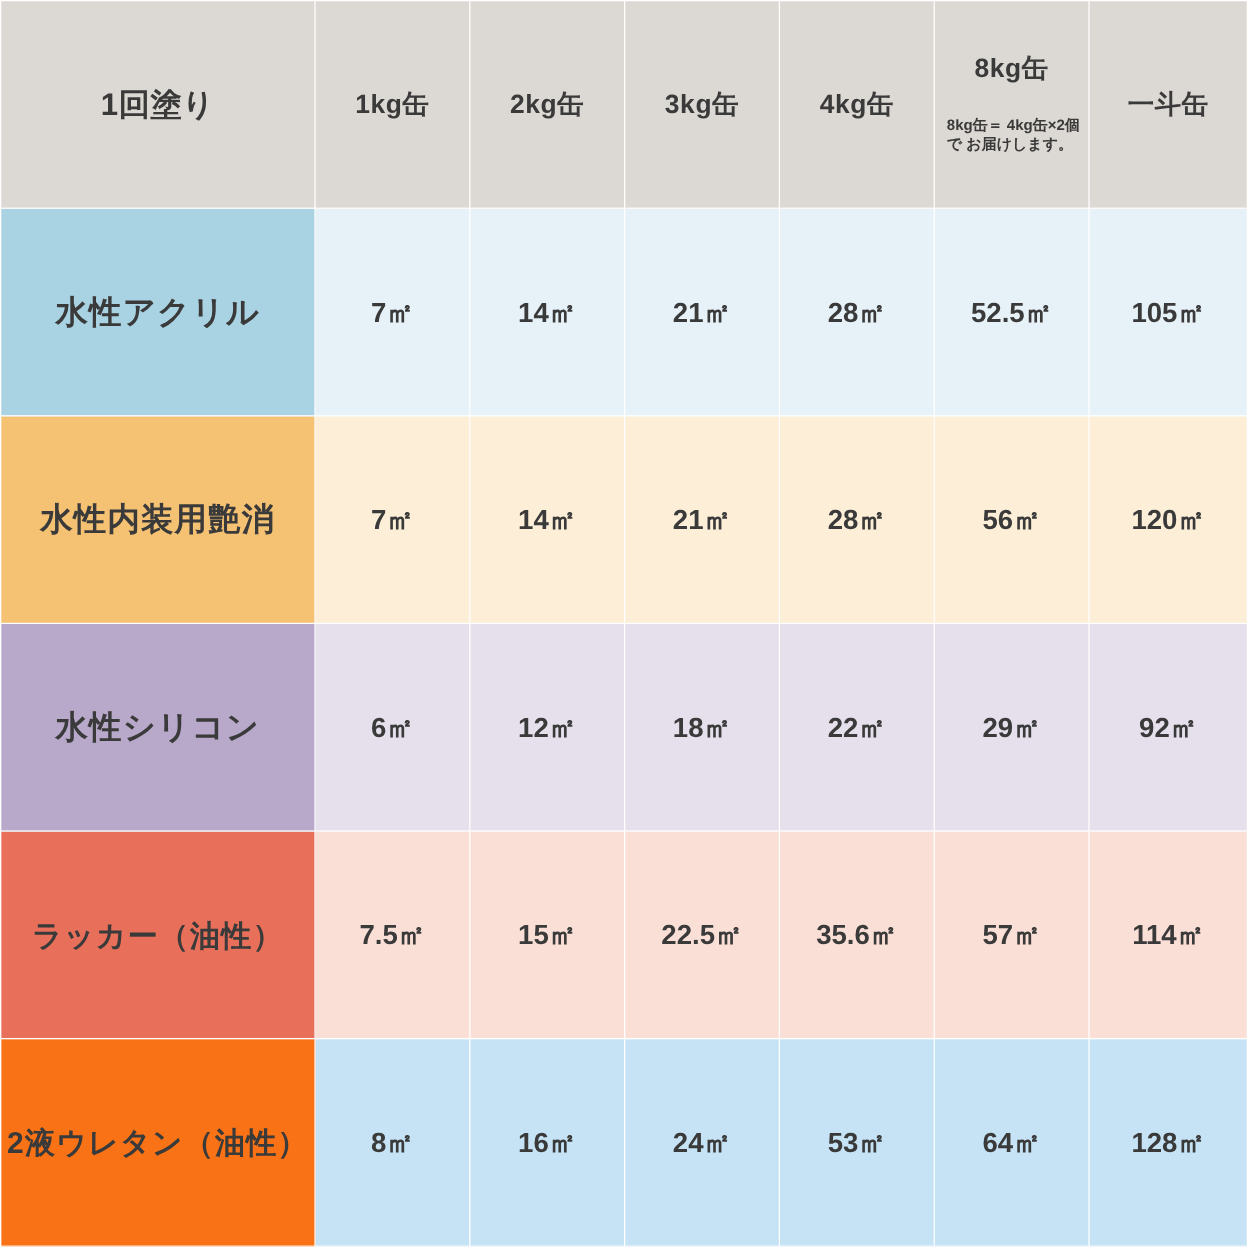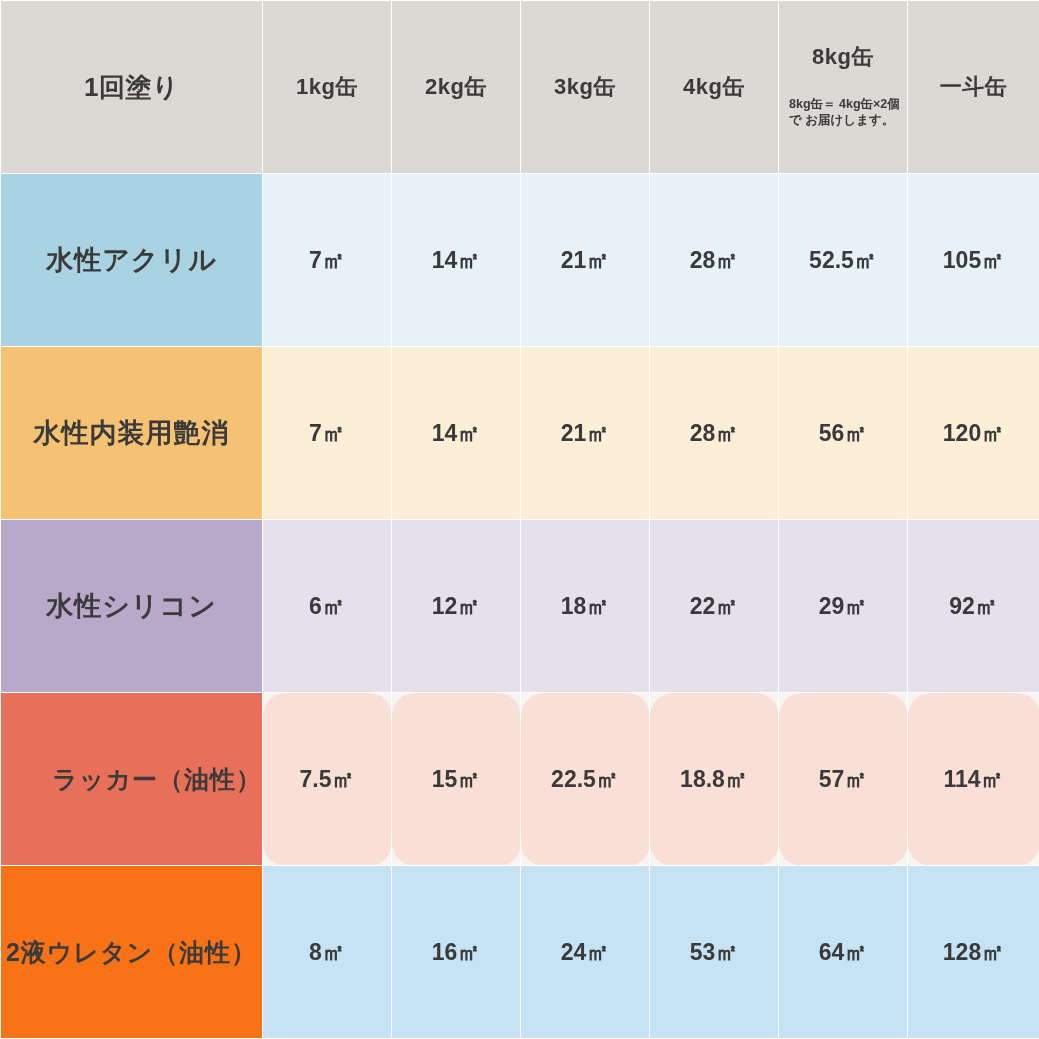--- a/index.html
+++ b/index.html
@@ -70,22 +70,22 @@
     font-size: 23px;
   }
 
   
   .r0 .row-label { background: #a9d3e2; }
   .r0 .val       { background: #e6f2f8; }
   .r1 .row-label { background: #f5c173; }
   .r1 .val       { background: #fdeed8; }
   .r2 .row-label { background: #b8a8ca; }
   .r2 .val       { background: #e6dfec; }
-  .r3 .row-label { background: #e8705a; text-align: right; }
-  .r3 .val       { background: #fadfd7; border-radius: 23px; }
+  .r3 .row-label { background: #e8705a; }
+  .r3 .val       { background: #fadfd7; }
   .r4 .row-label { background: #f97316; }
   .r4 .val       { background: #c5e3f5; }
 </style>
 </head>
 <body>
 
 <table class="coverage-table">
   <colgroup>
     <col class="c-label">
     <col class="c-d">
@@ -149,21 +149,21 @@
       <td class="val">18㎡</td>
       <td class="val">22㎡</td>
       <td class="val">29㎡</td>
       <td class="val">92㎡</td>
     </tr>
     <tr class="r3">
       <td class="row-label small">ラッカー（油性）</td>
       <td class="val">7.5㎡</td>
       <td class="val">15㎡</td>
       <td class="val">22.5㎡</td>
-      <td class="val">18.8㎡</td>
+      <td class="val">35.6㎡</td>
       <td class="val">57㎡</td>
       <td class="val">114㎡</td>
     </tr>
     <tr class="r4">
       <td class="row-label small">2液ウレタン（油性）</td>
       <td class="val">8㎡</td>
       <td class="val">16㎡</td>
       <td class="val">24㎡</td>
       <td class="val">53㎡</td>
       <td class="val">64㎡</td>

